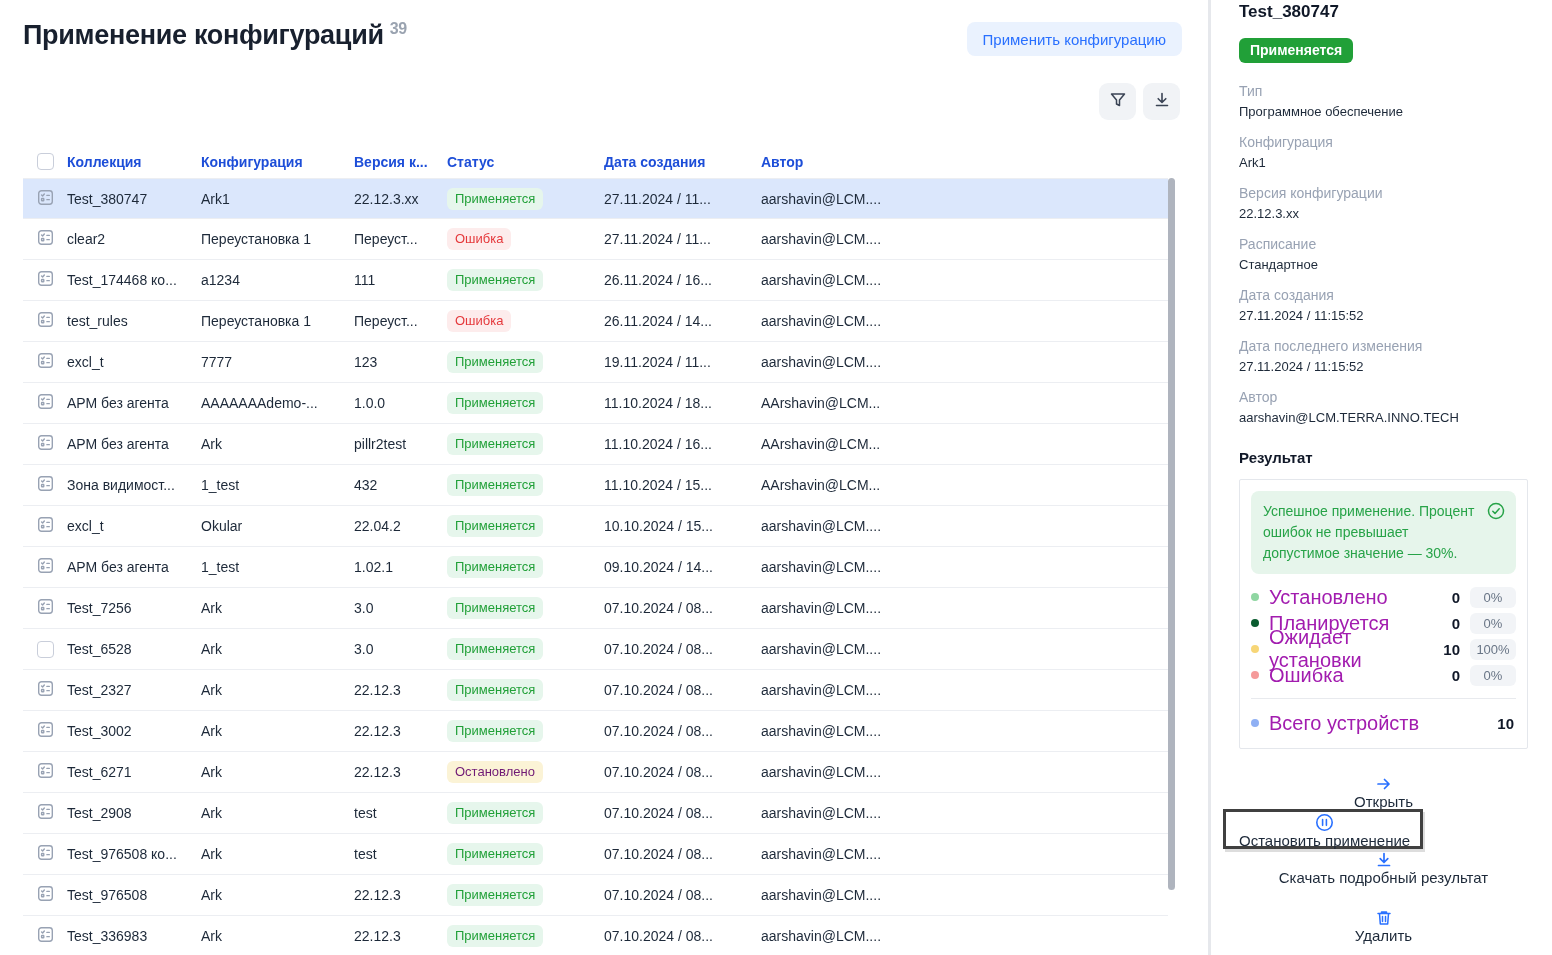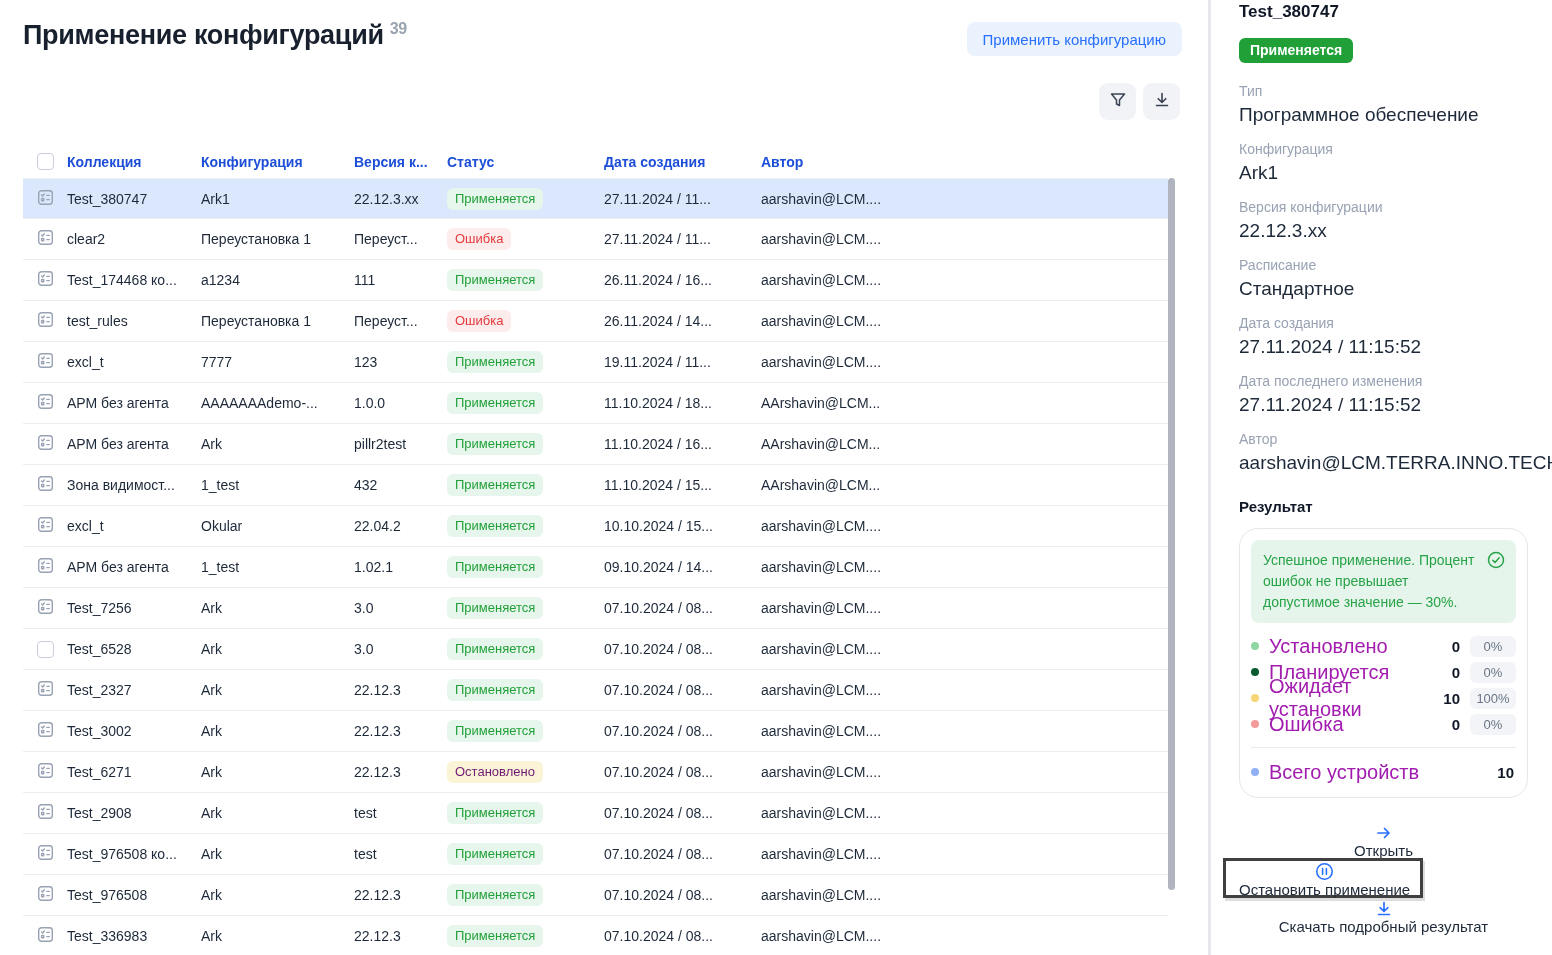--- a/index.html
+++ b/index.html
@@ -44,23 +44,23 @@
 
   
   .panel { position:absolute; left:1208px; top:0; width:344px; height:955px;
     border-left:3px solid #E6E8EC; padding:2px 24px 0 28px; background:#fff; }
   .panel-title { font-size:17px; font-weight:700; color:#101828; }
   .status-chip { display:inline-block; margin-top:16px; background:#21A038; color:#fff;
     font-size:14px; font-weight:700; padding:4px 11px 5px; border-radius:6px; }
   .fields { margin-top:20px; }
   .field { margin-bottom:15px; }
   .field .flabel { font-size:14px; color:#98A2B3; margin-bottom:5px; }
-  .field .fvalue { font-size:19px; color:#1D2939; }
+  .field .fvalue { font-size:13px; color:#1D2939; }
   .result-title { margin-top:24px; font-size:15px; font-weight:700; color:#101828; }
-  .result-card { margin-top:13px; border:1px solid #E4E7EC; border-radius:19px; padding:11px; }
+  .result-card { margin-top:13px; border:1px solid #E4E7EC; border-radius:2px; padding:11px; }
   .alert { background:#E6F5EB; border-radius:8px; padding:10px 10px 10px 12px; display:flex; gap:8px;
     color:#27A348; font-size:14px; line-height:1.5; font-weight:500; }
   .alert .txt { flex:1; }
   .stats { margin-top:10px; }
   .stat-row { display:flex; align-items:center; height:26px; }
   .dot { width:8px; height:8px; border-radius:50%; margin-right:10px; flex-shrink:0; }
   .stat-label { flex:1; font-size:20px; color:#a21caf; }
   .stat-value { font-size:15px; font-weight:700; color:#101828; margin-right:10px; min-width:18px; text-align:right; }
   .pill { background:#F2F4F7; color:#697586; font-size:13px; padding:3px 0; border-radius:6px;
     min-width:46px; text-align:center; }

